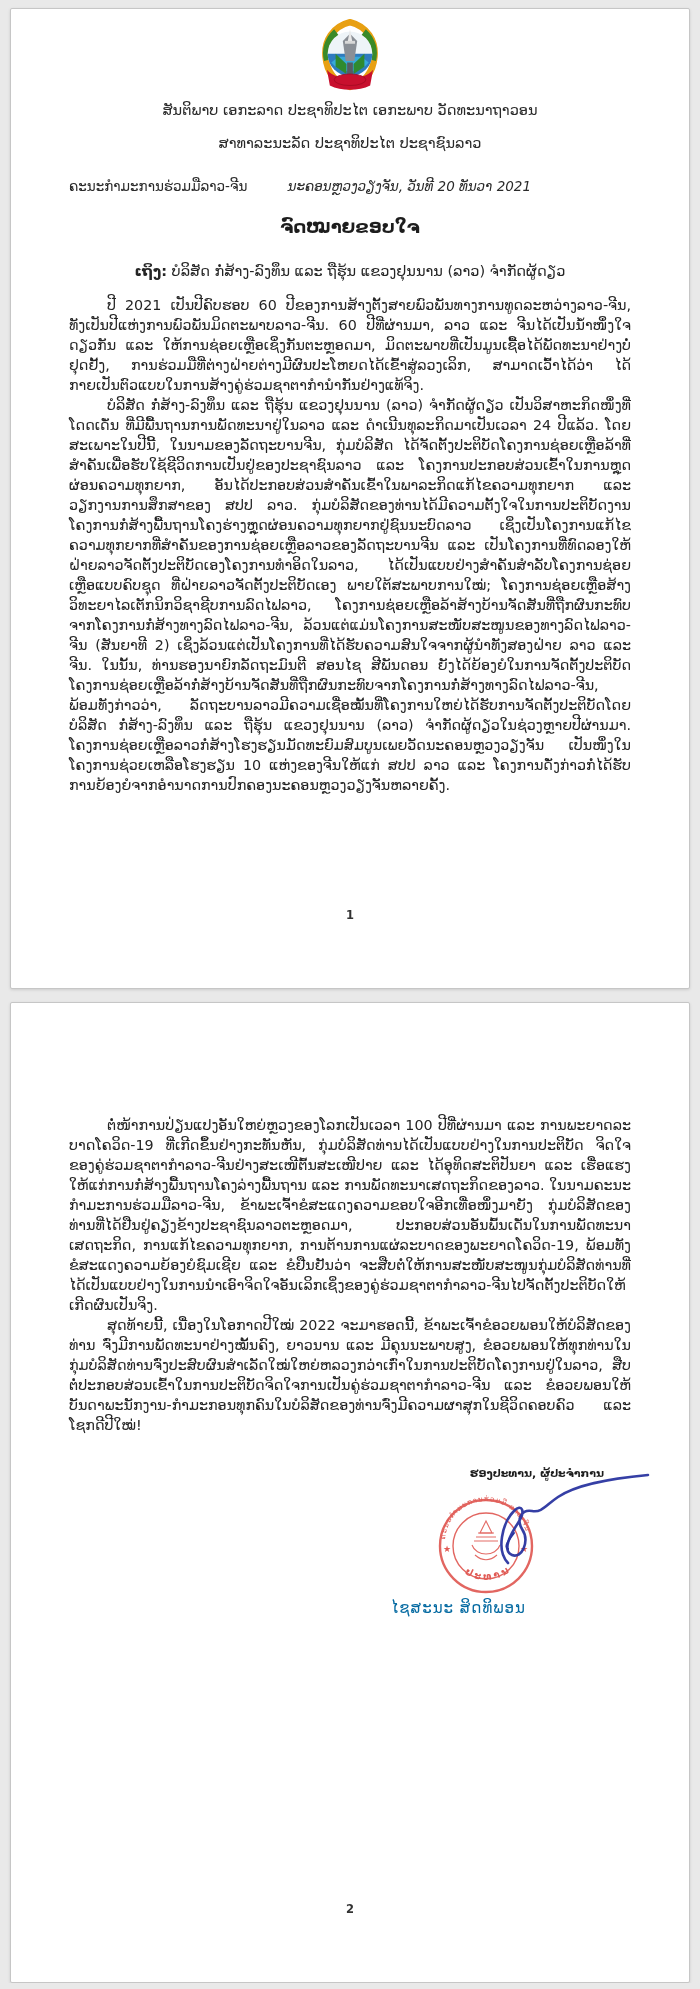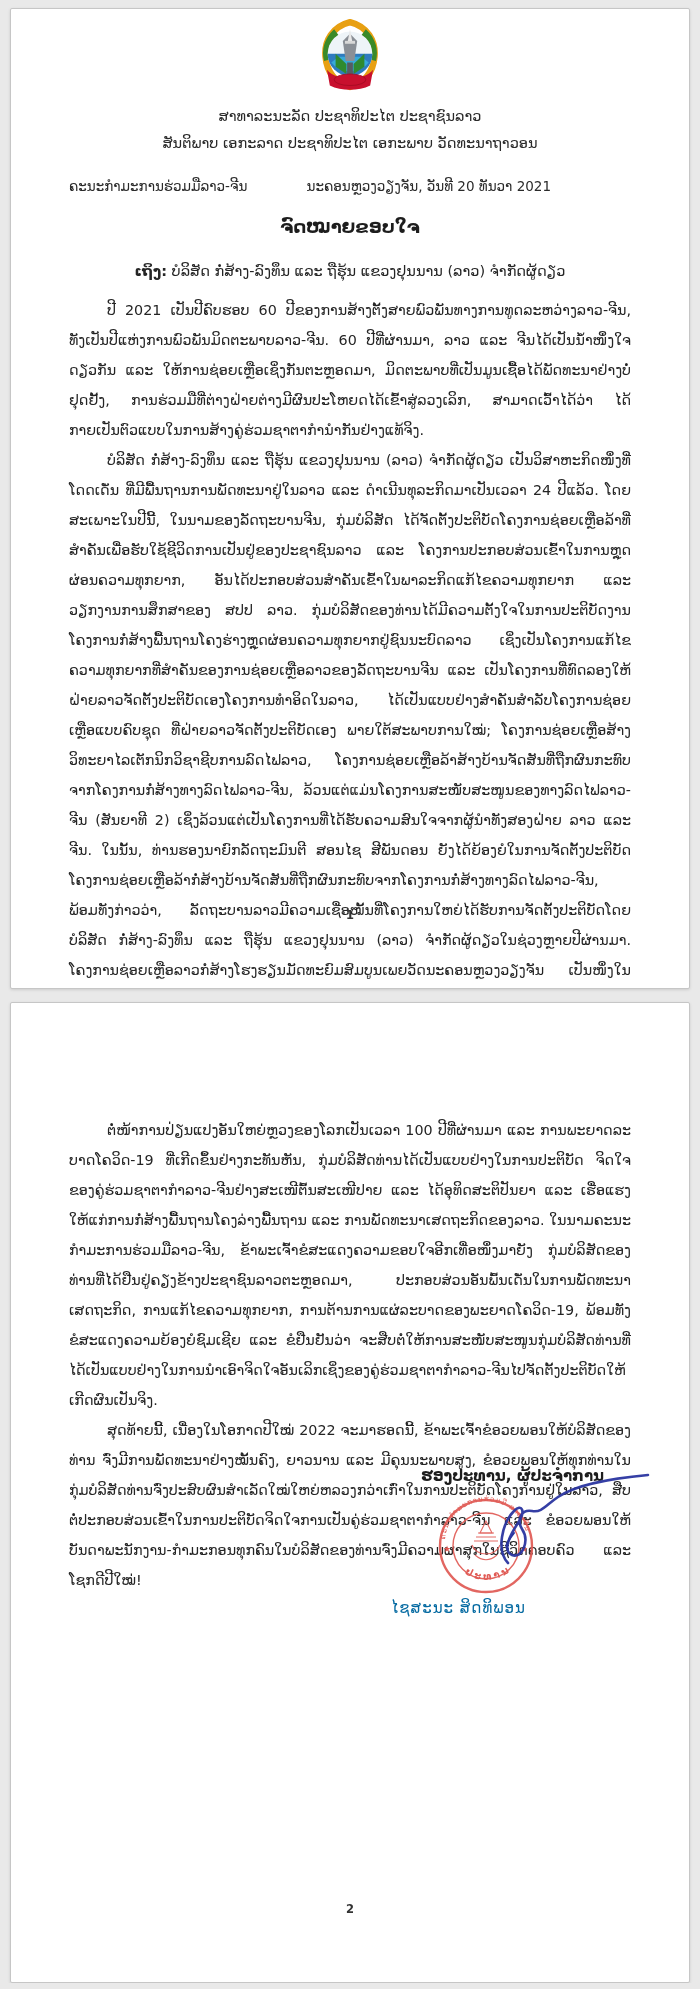--- a/index.html
+++ b/index.html
@@ -18,45 +18,45 @@
 
   
   .emblem-wrap { text-align:center; padding-top:10px; }
   .emblem-wrap svg { width:72px; height:74px; }
 
   .hdr-line { text-align:center; font-size:14.5px; line-height:27px; color:#2a2a2a; }
   .hdr-line.first { margin-top:6px; }
 
   .dateline { display:flex; margin-top:21px; font-size:13.5px; color:#2a2a2a;gap:14px; }
   .dateline .dl-left { }
-  .dateline .dl-right { margin-left:auto; margin-right:80px; }
+  .dateline .dl-right { margin-left:auto; margin-right:100px;font-style:italic; }
 
   .doc-title { text-align:center; font-weight:bold; font-size:18px; margin-top:22px; color:#1d1d1d; }
 
   .recipient { text-align:center; font-size:14.5px; margin-top:26px; }
   .recipient .rcp-label { font-weight:bold; }
 
   
   .para {
-    font-size:14.3px; line-height:30px; text-align:justify;
+    font-size:14.3px; line-height:20px; text-align:justify;
     text-indent:38px; color:#242424;
   }
   .para.first { margin-top:16px; }
 
   .page-num {
     position:absolute; bottom:66px; left:0; width:100%;
     text-align:center; font-size:11.5px; color:#333; font-weight:bold;
   }
 
   
   .p2-content { padding-top:112px; }
 
   .sig-title {
     position:absolute; top:464px; right:85px;
-    font-weight:bold; font-size:15px; color:#1d1d1d;
+    font-weight:bold; font-size:11px; color:#1d1d1d;
   }
   .seal-block { position:absolute; top:468px; left:385px; width:260px; height:150px; }
   .seal-block svg { width:260px; height:150px; }
   .sig-name {
     position:absolute; top:596px; left:380px; width:230px;
     text-align:left; font-size:15px; color:#0369a1; letter-spacing:1px;
   }
 </style>
 </head>
 <body>
@@ -77,22 +77,22 @@
         <path d="M47 30 L50 14 L53 30 Z" fill="#e8e8e8"></path>
         <rect x="43" y="30" width="14" height="4" fill="#d8d8d8"></rect>
         <path d="M30 48 L45 62 L45 76 L30 66 Z" fill="#2f8a2f"></path>
         <path d="M70 48 L55 62 L55 76 L70 66 Z" fill="#2f8a2f"></path>
         <path d="M46 60 h8 v18 h-8 Z" fill="#555c63"></path>
         <path d="M18 70 C30 86 70 86 82 70 L78 92 C62 100 38 100 22 92 Z" fill="#c8102e"></path>
         <ellipse cx="50" cy="84" rx="22" ry="8" fill="#c8102e" stroke="#9e0a20" stroke-width="1"></ellipse>
       </svg>
     </div>
 
+    <div class="hdr-line">ສັນຕິພາບ ເອກະລາດ ປະຊາທິປະໄຕ ເອກະພາບ ວັດທະນາຖາວອນ</div>
     <div class="hdr-line first">ສາທາລະນະລັດ ປະຊາທິປະໄຕ ປະຊາຊົນລາວ</div>
-    <div class="hdr-line">ສັນຕິພາບ ເອກະລາດ ປະຊາທິປະໄຕ ເອກະພາບ ວັດທະນາຖາວອນ</div>
 
     <div class="dateline">
       <span class="dl-left">ຄະນະກຳມະການຮ່ວມມືລາວ-ຈີນ</span>
       <span class="dl-right">ນະຄອນຫຼວງວຽງຈັນ, ວັນທີ 20 ທັນວາ 2021</span>
     </div>
 
     <div class="doc-title">ຈົດໝາຍຂອບໃຈ</div>
 
     <div class="recipient">
       <span class="rcp-label">ເຖິງ:</span><span> ບໍລິສັດ ກໍ່ສ້າງ-ລົງທຶນ ແລະ ຖືຮຸ້ນ ແຂວງຢຸນນານ (ລາວ) ຈຳກັດຜູ້ດຽວ</span>

